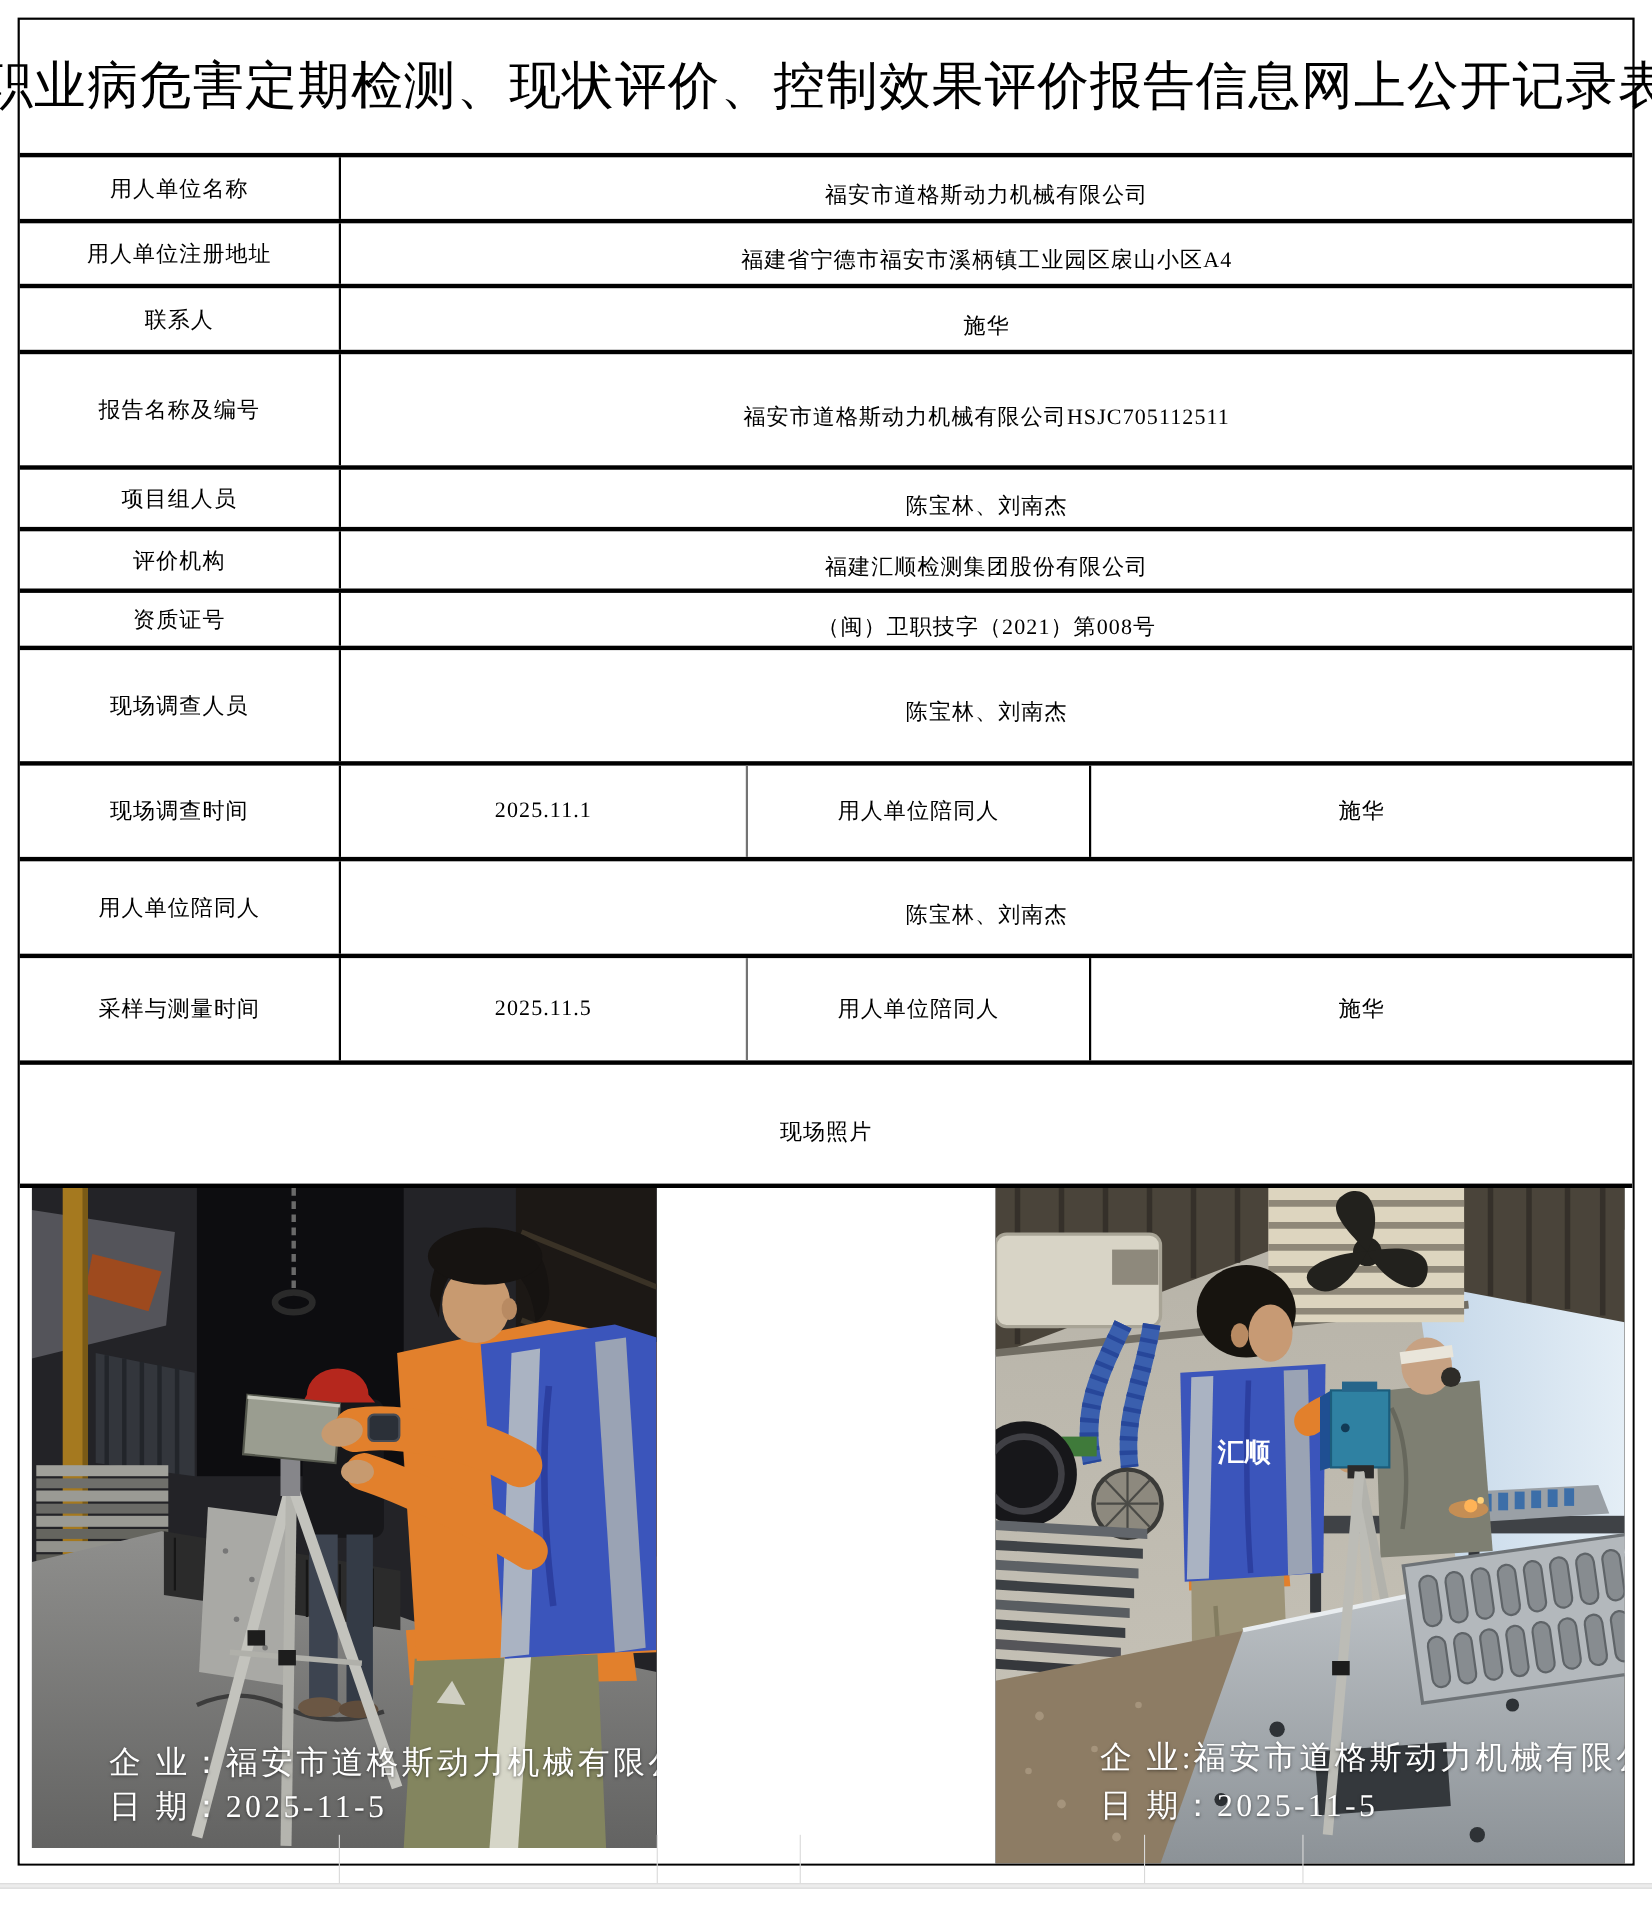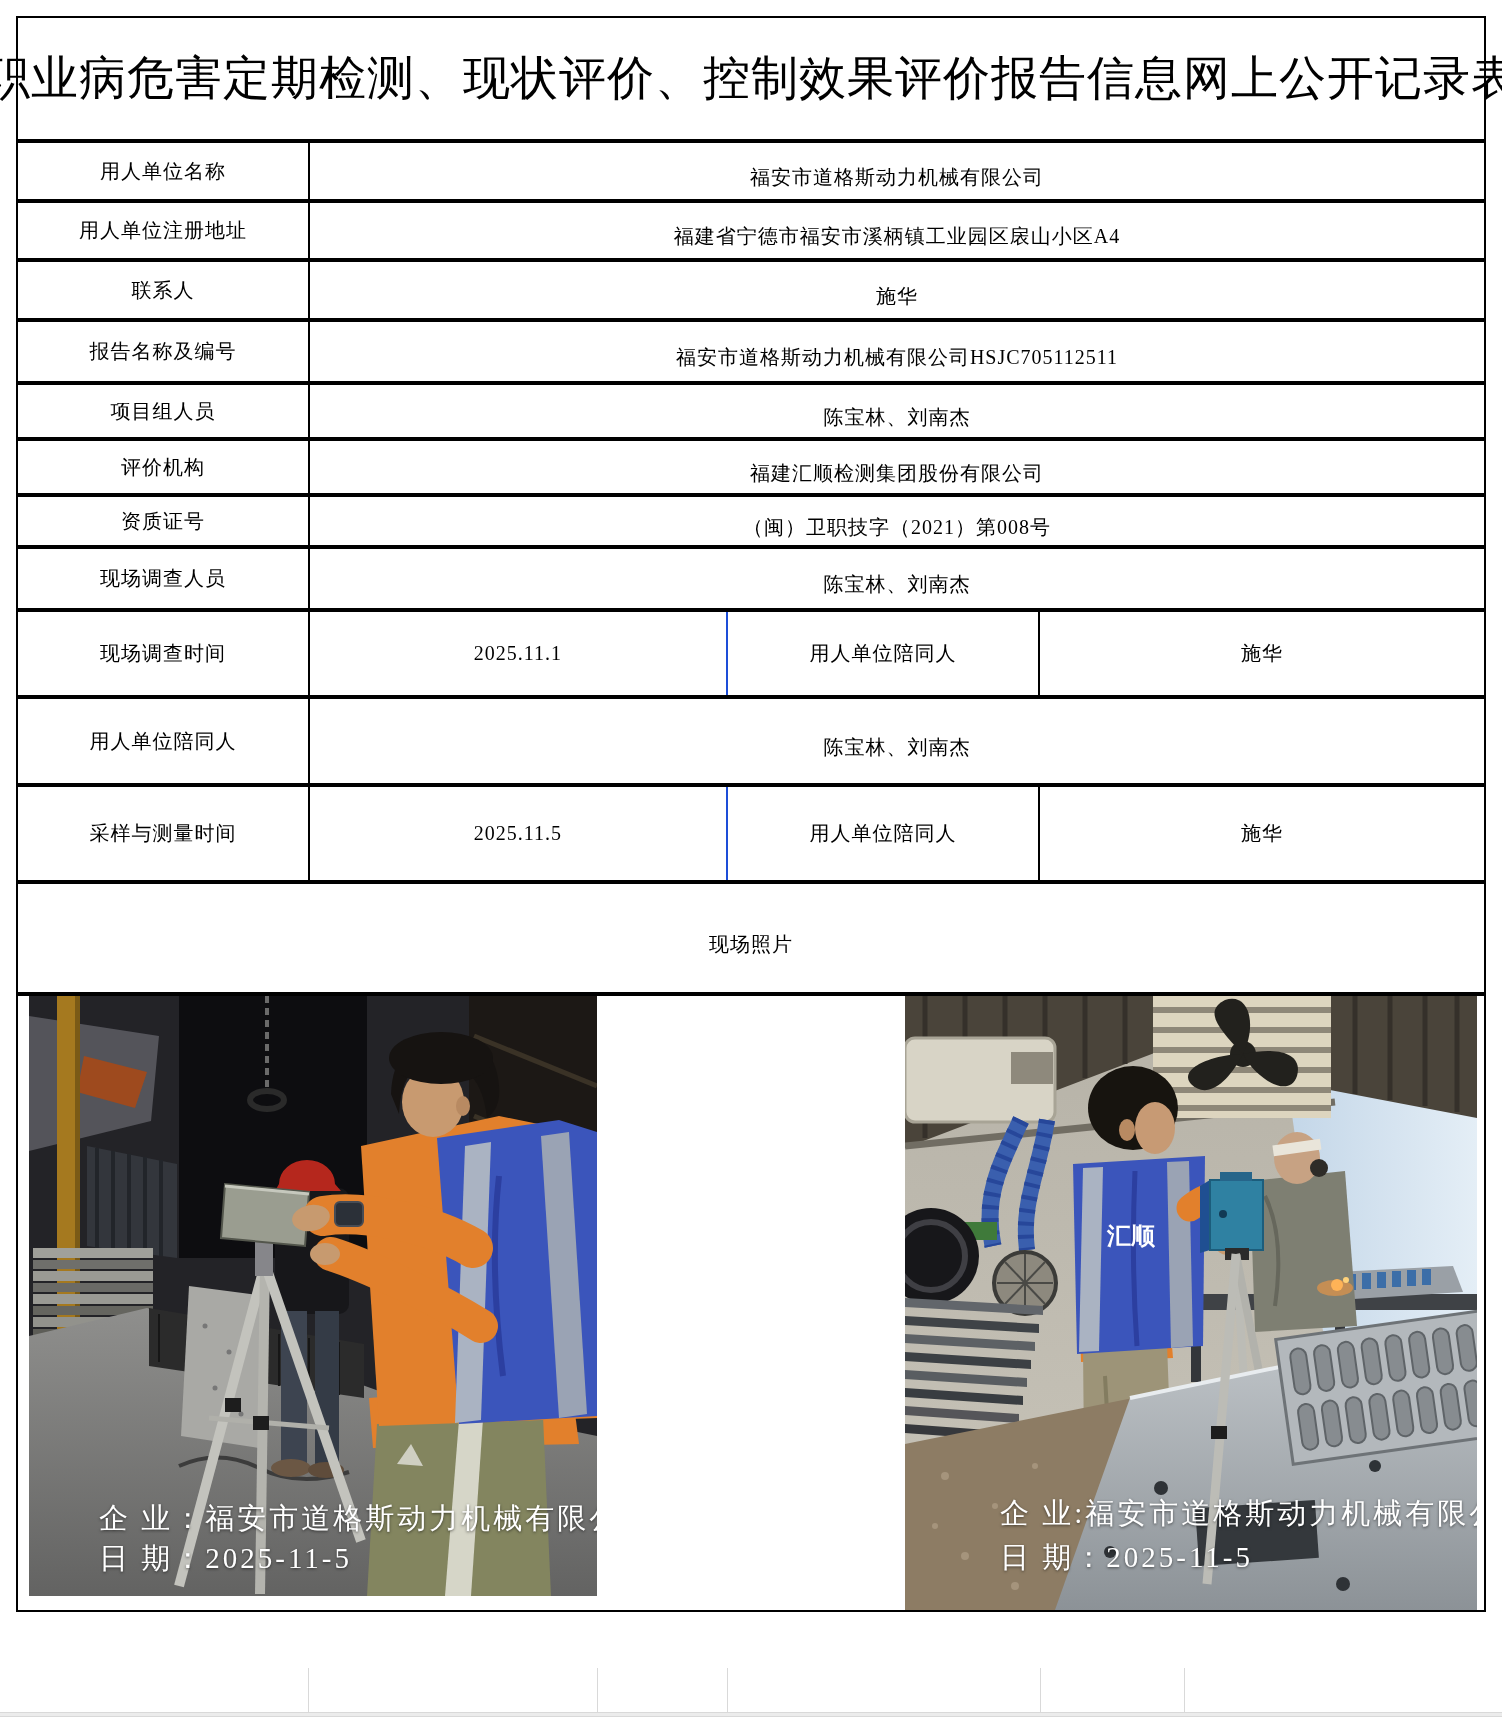--- a/index.html
+++ b/index.html
@@ -6,24 +6,24 @@
   .canvas{position:relative;width:1502px;height:1732px;background:#ffffff;overflow:hidden;
           font-family:"Liberation Serif","DejaVu Serif",serif;color:#000;}
   .tbl{position:absolute;left:16px;top:16px;width:1470px;border:2px solid #000;box-sizing:border-box;background:#fff;}
   .title-row{height:121px;display:flex;align-items:center;justify-content:center;box-sizing:border-box;}
   .title-row .t{font-size:47px;font-weight:normal;letter-spacing:1px;white-space:nowrap;}
   .r{display:flex;border-top:4px solid #000;box-sizing:border-box;}
   .cell{display:flex;align-items:center;justify-content:center;box-sizing:border-box;
         font-size:20px;letter-spacing:1px;text-align:center;}
   .lab{width:292px;border-right:2px solid #000;}
   .val{flex:1;margin-top:12px;}
-  .c2{width:418px;border-right:2px solid #1d4ed8;}
+  .c2{width:370px;border-right:2px solid #737373;}
   .c3{width:312px;border-right:2px solid #000;}
   .c4{flex:1;}
-  .h60{height:60px}.h59{height:59px}.h89{height:63px}.h56{height:56px}.h52{height:52px}
+  .h60{height:60px}.h59{height:59px}.h89{height:105px}.h56{height:56px}.h52{height:52px}
   .h87{height:87px}.h88{height:88px}.h97{height:97px}.h112{height:112px}
   .photo-row{height:618px;position:relative;border-top:4px solid #000;box-sizing:border-box;background:#fff;}
   .photo{position:absolute;overflow:hidden;background:#222;}
   .photo svg{display:block;}
   .photo-left{left:11px;top:0;width:568px;height:600px;}
   .photo-right{left:887px;top:0;width:572px;height:614px;}
   .cap{position:absolute;color:#fff;font-size:29px;letter-spacing:3px;white-space:nowrap;
        text-shadow:0 1px 3px rgba(0,0,0,.55);font-family:"Liberation Serif","DejaVu Serif",serif;}
   
   .vline{position:absolute;width:1px;background:#d9d9d9;top:1668px;height:45px;}

